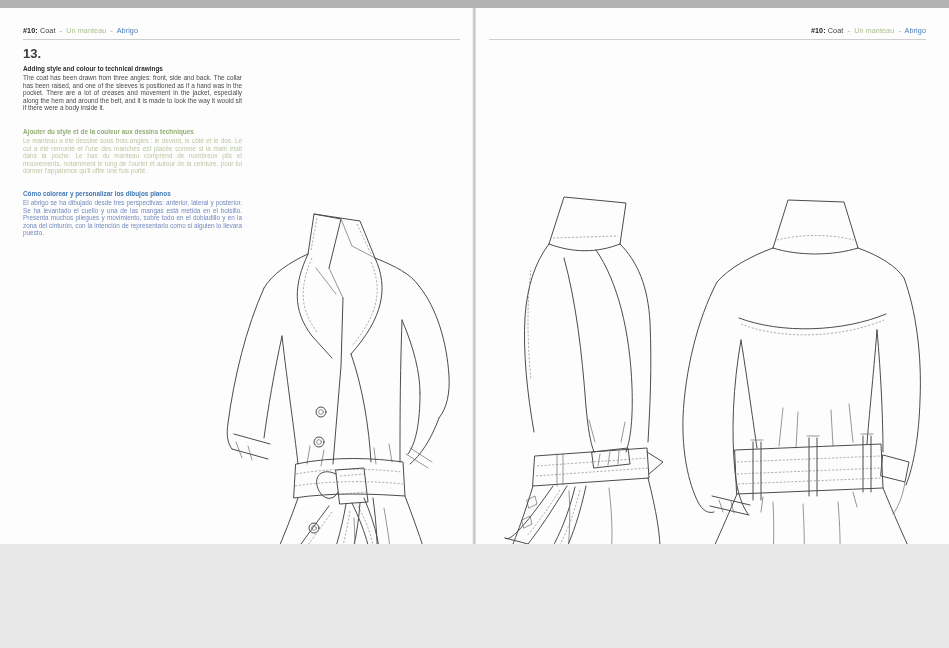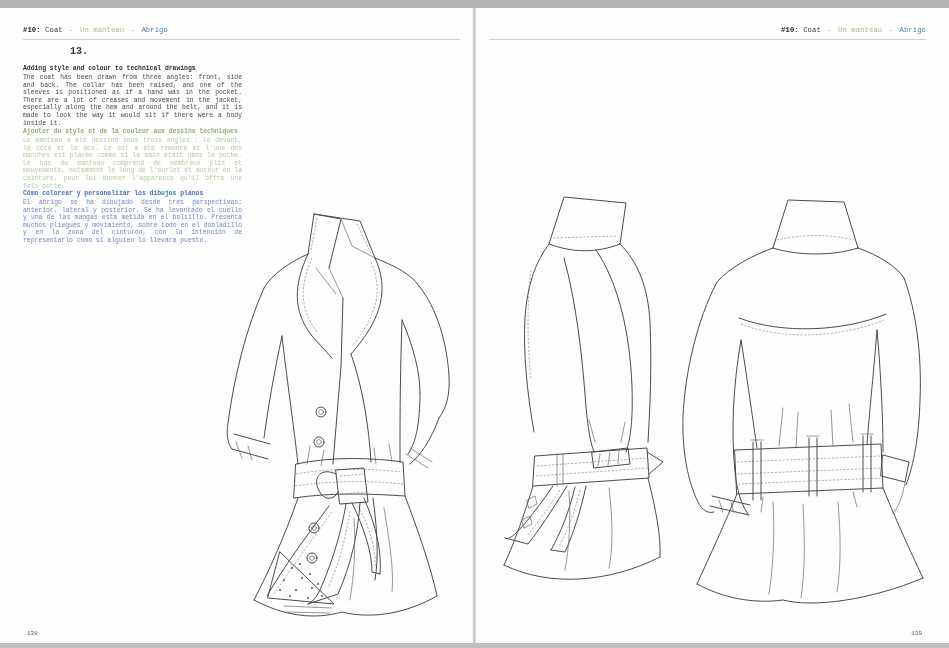--- a/index.html
+++ b/index.html
@@ -1,36 +1,36 @@
 <!DOCTYPE html>
 <html><head>
 <meta charset="utf-8">
 <style>
   html,body{margin:0;padding:0;background:#e8e8e8;}
-  #canvas{position:relative;width:949px;height:648px;background:#fdfdfd;overflow:hidden;
-          font-family:Liberation Mono, monospace;}
+  #canvas{position:relative;width:949px;height:544px;background:#fdfdfd;overflow:hidden;
+          font-family:Liberation Sans, sans-serif;}
   .bar{position:absolute;left:0;width:949px;background:#b3b3b3;}
   .bar.top{top:0;height:8px;}
   .bar.bottom{top:643px;height:5px;background:#bfbfbf;}
   .page{position:absolute;top:8px;height:635px;background:#fdfdfd;}
   .page.left{left:0;width:473px;}
   .page.right{left:476px;width:473px;}
   .spine{position:absolute;top:8px;left:472px;width:5px;height:635px;
          background:linear-gradient(90deg,#fdfdfd,#bdbdbd 45%,#d6d6d6 60%,#f4f4f4);}
   .hdr{position:absolute;top:18px;font-size:7.2px;color:#3c3c3c;letter-spacing:.1px;white-space:nowrap;}
   .hdr .num{font-weight:bold;color:#222;}
   .hdr .sep{color:#9a9a9a;padding:0 2px;}
   .hdr .fr{color:#a9bd8e;}
   .hdr .es{color:#4a7cb8;}
   .page.left .hdr{left:23px;}
   .page.right .hdr{right:23px;}
   .rule{position:absolute;top:31px;height:1px;background:#cfcfcf;}
   .page.left .rule{left:23px;width:437px;}
   .page.right .rule{left:13px;width:437px;}
-  .exnum{position:absolute;top:38px;left:23px;font-size:10px;font-weight:bold;color:#3c3c3c;margin-left:47px;}
+  .exnum{position:absolute;top:38px;left:23px;font-size:13px;font-weight:bold;color:#3c3c3c;}
   .txt{position:absolute;left:23px;width:219px;font-size:6.4px;line-height:7.6px;text-align:justify;}
   .txt h3{margin:0 0 1px 0;font-size:6.4px;line-height:8px;font-weight:bold;}
   .txt p{margin:0;}
   .sec-en{top:57px;color:#4a4a4a;} .sec-en h3{color:#2e2e2e;}
   .sec-fr{top:120px;color:#bcc9a4;} .sec-fr h3{color:#93ad74;}
   .sec-es{top:182px;color:#7388be;} .sec-es h3{color:#3f77b5;}
   .pnum{position:absolute;top:622px;font-size:6px;color:#5a5a5a;}
   .pnum.l{left:27px;} .pnum.r{right:27px;}
   svg.illo{position:absolute;}
   svg.illo *{vector-effect:non-scaling-stroke;}

